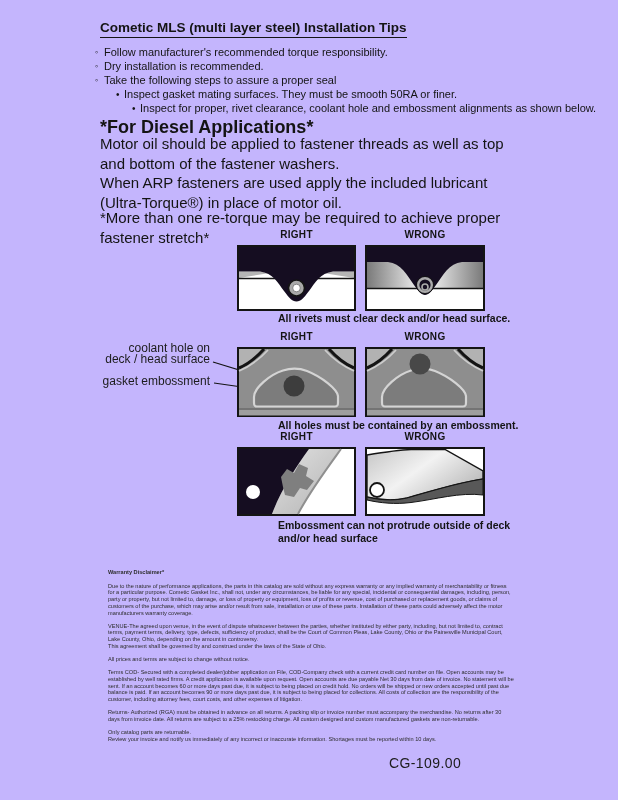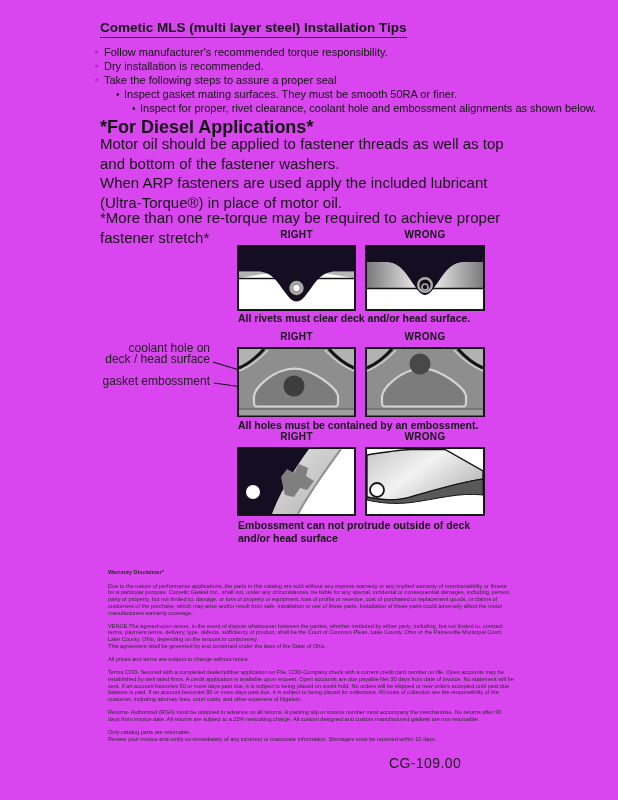--- a/index.html
+++ b/index.html
@@ -1,33 +1,33 @@
 <!DOCTYPE html>
 <html><head>
 <meta charset="utf-8">
 <style>
   html,body { margin:0; padding:0; background:#e8e8e8; }
   .page {
     position:relative; width:618px; height:800px; margin:0 auto;
-    background:#d946ef; overflow:hidden;
+    background:#c4b5fd; overflow:hidden;
     font-family:"Liberation Sans", sans-serif; color:#141414;
   }
   .abs { position:absolute; }
   .title {
     left:100px; top:20px; font-size:13.5px; font-weight:bold;
     border-bottom:1.6px solid #141414; padding-bottom:2px;
   }
   .bullet-line { font-size:11px; white-space:nowrap; }
   .bullet-line .marker { display:inline-block; width:9px; font-size:9px; vertical-align:1px; }
   .sub-line { font-size:11px; white-space:nowrap; }
   .sub-line .marker { display:inline-block; width:8px; font-size:10px; }
   .section-heading { font-size:18px; font-weight:bold; }
   .body-para { font-size:15px; line-height:1.3; width:432px; white-space:pre-line; }
   .rw-label { width:119px; text-align:center; font-size:10px; font-weight:bold; letter-spacing:0.3px; }
-  .caption { font-size:10.5px; font-weight:bold; white-space:pre-line; line-height:1.25; }
+  .caption { font-size:10.5px; font-weight:bold; white-space:pre-line; line-height:1.25;margin-left:40px; }
   .leader-label { font-size:12px; line-height:11px; text-align:right; white-space:pre-line; color:#1c1c1c; }
   svg.diagram { display:block; }
   .legal { left:108px; top:569px; width:406px; font-size:5.6px; line-height:1.2; color:#2d2d2d; }
   .legal .lg-heading { font-weight:bold; margin:0 0 7px 0; }
   .legal p { margin:0 0 6.5px 0; white-space:pre-line; }
   .page-number { font-size:14px; letter-spacing:0.4px; color:#1c1c1c; }
 </style>
 </head>
 <body>
 

